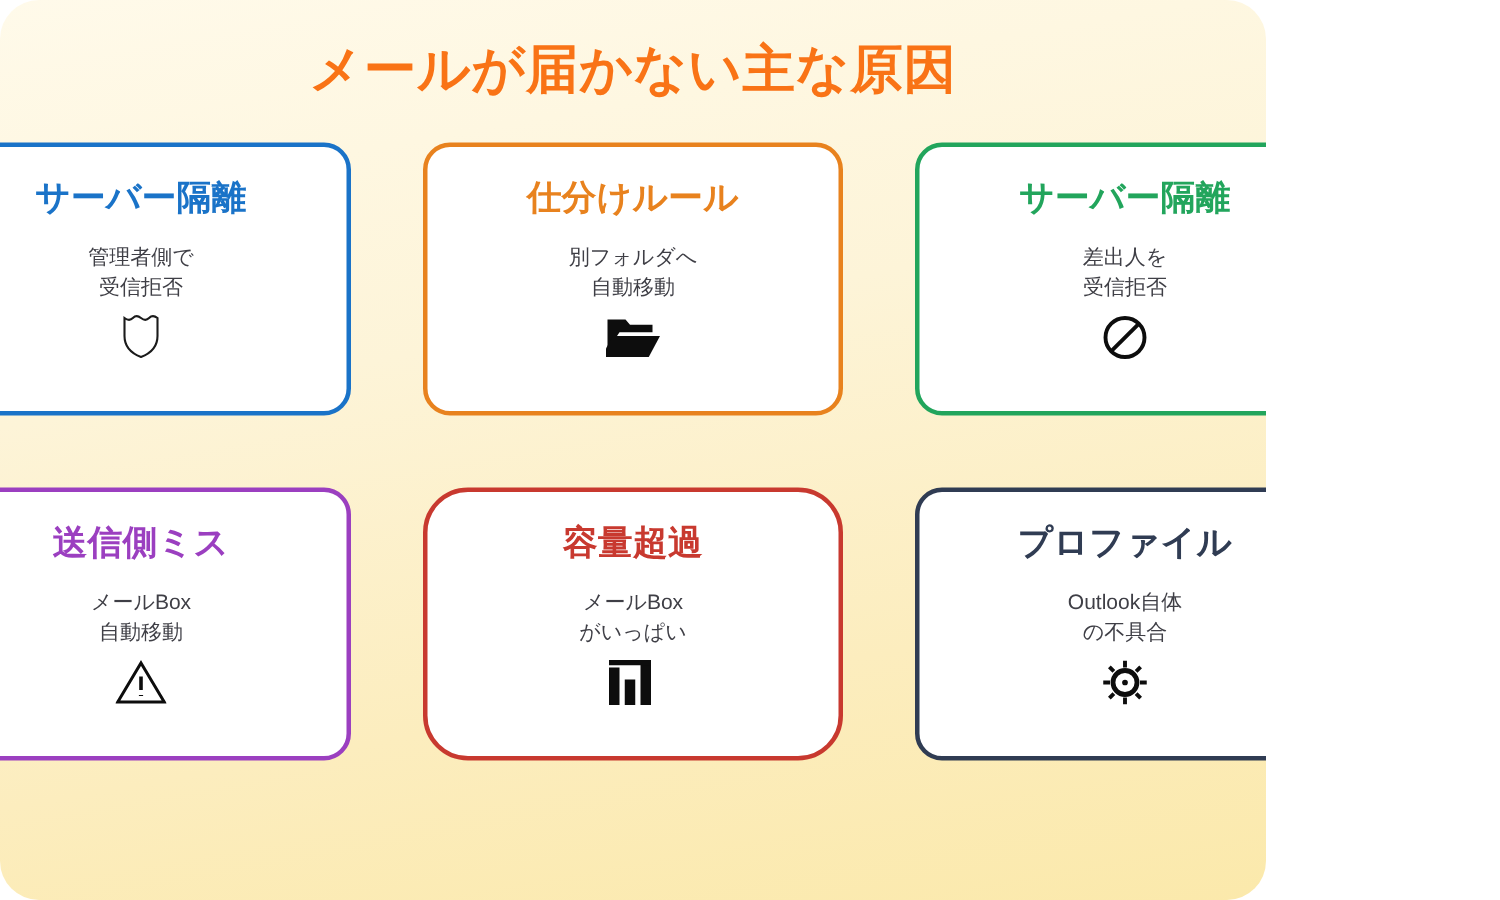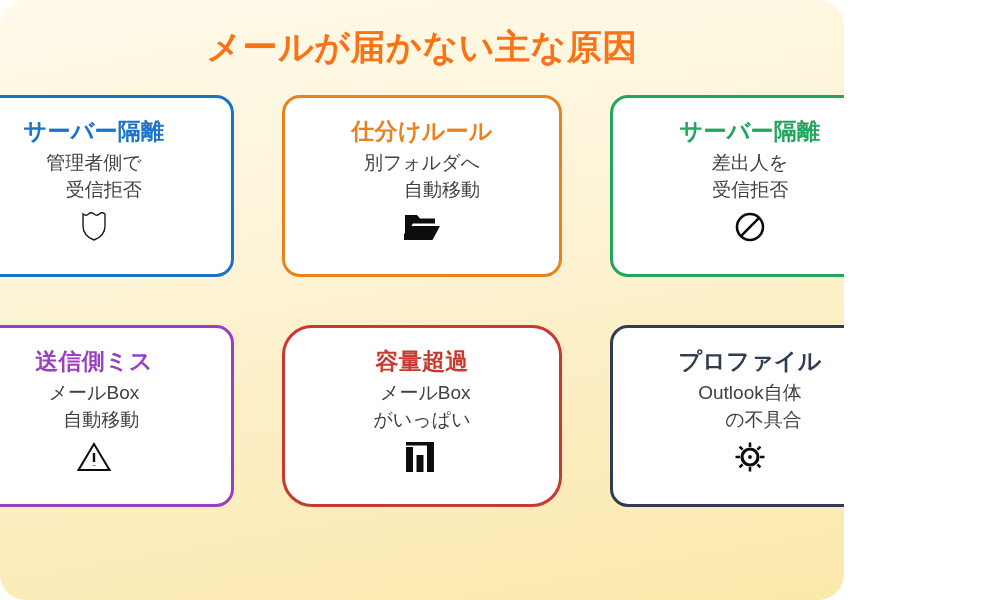--- a/index.html
+++ b/index.html
@@ -58,25 +58,25 @@
     overflow: hidden;
   }
   .card-title {
     font-size: 23px;
     font-weight: 700;
     line-height: 1.15;
     text-align: center;
     letter-spacing: 0.3px;
   }
   .card-body {
-    margin-top: 6px;
-    font-size: 19px;
+    margin-top: 18px;
+    font-size: 14px;
     color: #3f3f46;
     line-height: 1.42;
-    text-align: right;
+    text-align: center;
     font-weight: 400;
   }
   .card-body .line { display: block; }
   .card-icon {
     margin-top: 6px;
     height: 34px;
     display: flex;
     align-items: center;
     justify-content: center;
     color: #111111;

